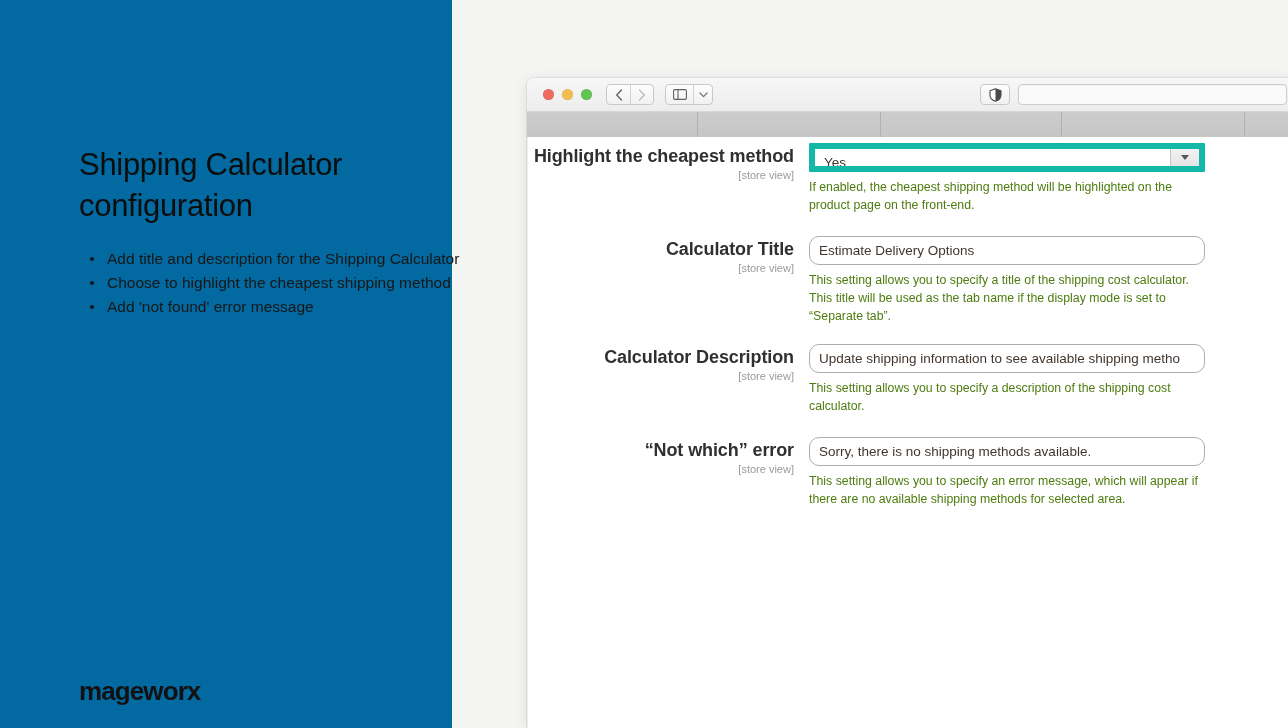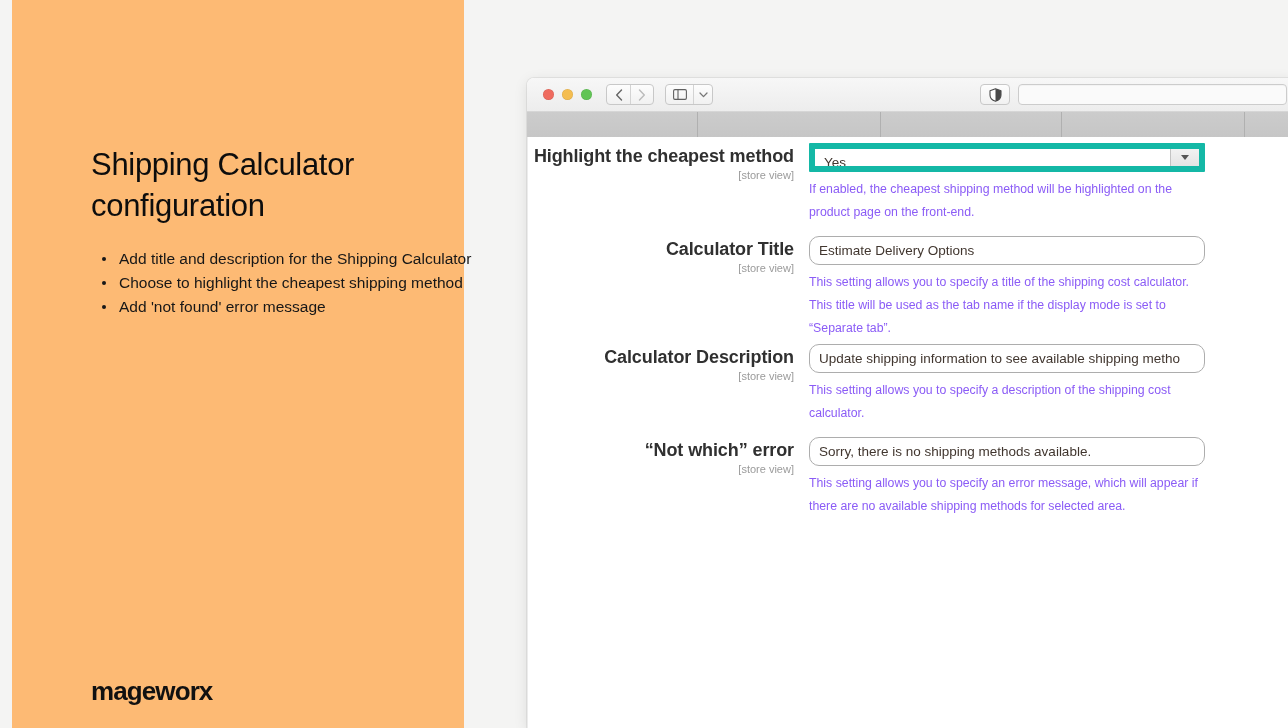--- a/index.html
+++ b/index.html
@@ -15,22 +15,21 @@
     font-family: "Liberation Sans", sans-serif;
     position: relative;
   }
 
   
   .left-panel {
     position: absolute;
     left: 0; top: 0;
     width: 452px;
     height: 728px;
-    background: #fdba74;
-    margin-left: 12px;
+    background: #0369a1;
   }
 
   .slide-title {
     position: absolute;
     left: 79px;
     top: 144px;
     width: 400px;
     font-family: "Liberation Sans", sans-serif;
     font-size: 31px;
     line-height: 41px;
@@ -274,22 +273,22 @@
     width: 0; height: 0;
     border-left: 4px solid transparent;
     border-right: 4px solid transparent;
     border-top: 5px solid #555;
   }
 
   .help-text {
     width: 400px;
     margin-top: 6px;
     font-size: 12.3px;
-    line-height: 23px;
-    color: #8b5cf6;
+    line-height: 18px;
+    color: #4d7c0f;
   }
 
   
   #row-0 { top: 6px; }
   #row-1 { top: 99px; }
   #row-2 { top: 207px; }
   #row-3 { top: 300px; }
 </style>
 </head>
 <body>

